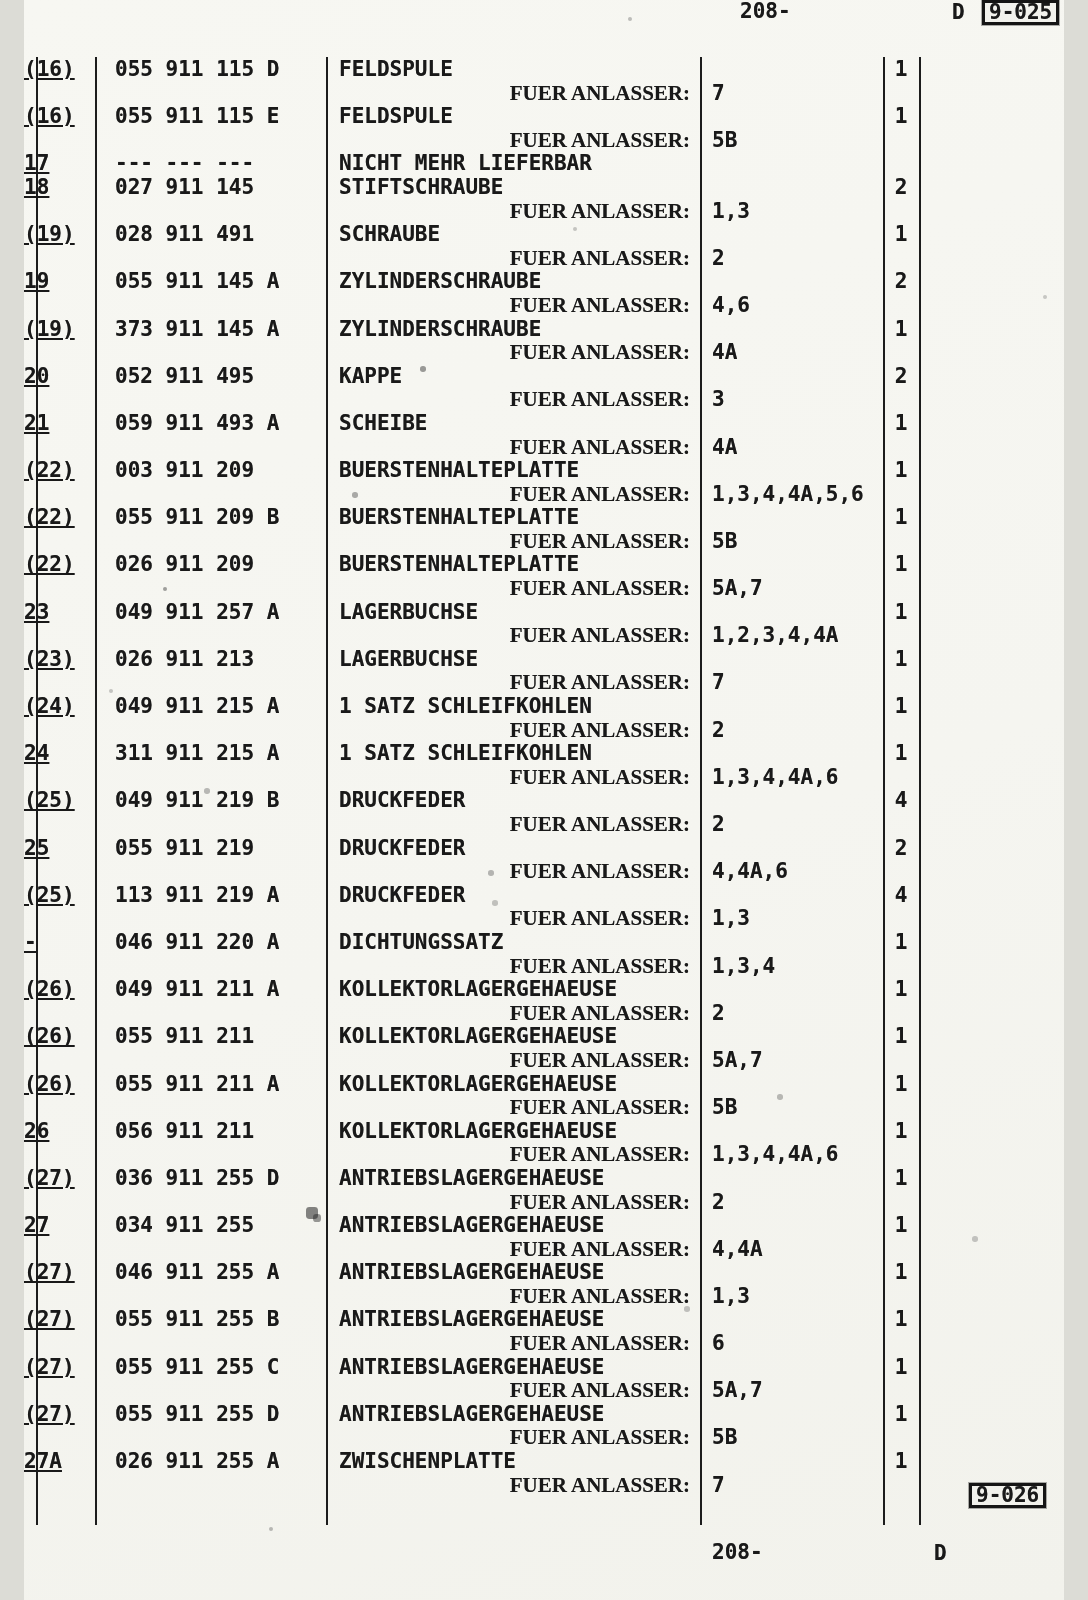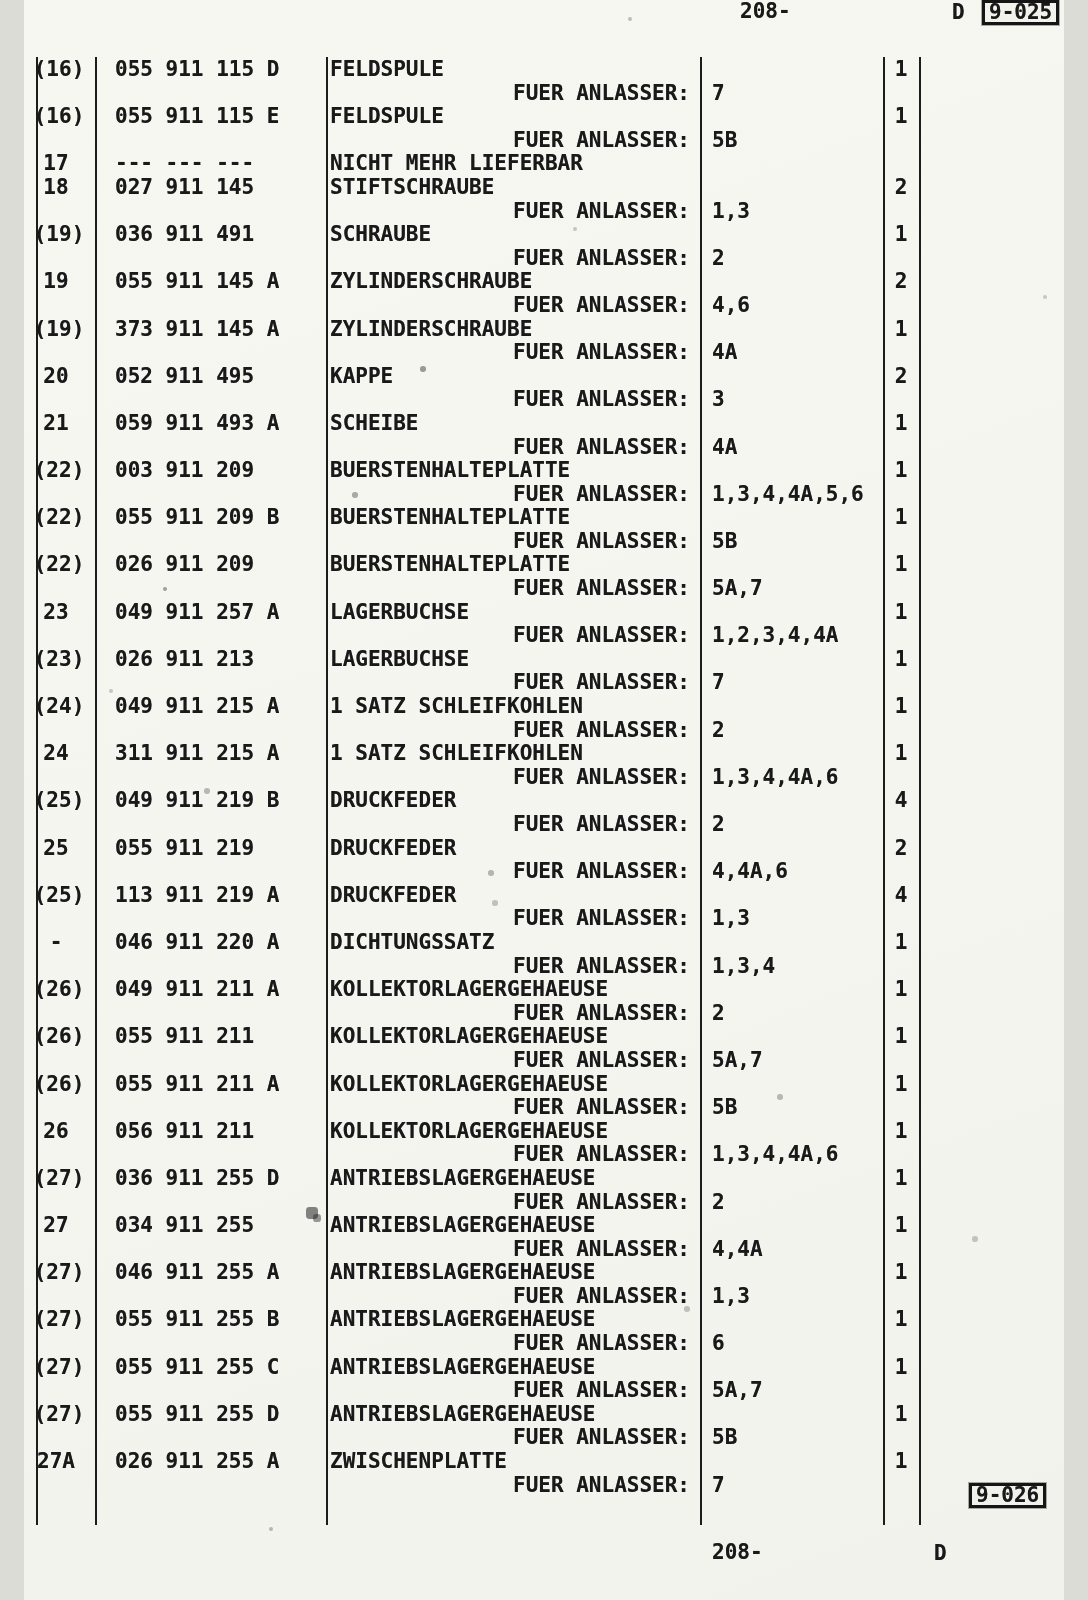--- a/index.html
+++ b/index.html
@@ -28,26 +28,26 @@
   .ftr-num{left:688px;top:1541px;}
   .ftr-letter{left:910px;top:1542px;}
   .refbox.bottom{left:945px;top:1483px;}
   
   .vline{position:absolute;top:57px;height:1468px;width:2px;background:#1c1c1c;}
   
   #rows{position:absolute;left:0;top:58px;width:1088px;}
   .row{position:relative;}
   .line{position:relative;height:23.6px;}
   .line .t{top:0;}
-  .item{left:0;width:70px;text-align:center;box-sizing:border-box;}
+  .item{left:0;width:70px;text-align:left;box-sizing:border-box;text-decoration:underline;}
   .item.pad{padding-right:6px;}
   .part{left:91px;}
-  .desc{left:306px;}
+  .desc{left:315px;}
   .qty{left:857px;width:40px;text-align:center;}
-  .fuer{left:0;width:666px;text-align:right;}
+  .fuer{left:0;width:666px;text-align:right;font-family:Liberation Serif, serif;}
   .codes{left:688px;}
   
   .specks{
     position:absolute;left:0;top:0;width:2px;height:2px;border-radius:50%;
     box-shadow:
       398px 368px 0 2px rgba(40,40,40,.45),
       287px 1212px 0 5px rgba(35,35,35,.55),
       292px 1217px 0 3px rgba(35,35,35,.45),
       140px 588px 0 1px rgba(50,50,50,.45),
       466px 872px 0 2px rgba(60,60,60,.35),
@@ -121,21 +121,21 @@
           <span class="t qty">2</span>
         </div>
         <div class="line">
           <span class="t fuer">FUER ANLASSER:</span>
           <span class="t codes">1,3</span>
         </div>
       </div>
       <div class="row">
         <div class="line">
           <span class="t item">(19)</span>
-          <span class="t part">036 911 491</span>
+          <span class="t part">028 911 491</span>
           <span class="t desc">SCHRAUBE</span>
           <span class="t qty">1</span>
         </div>
         <div class="line">
           <span class="t fuer">FUER ANLASSER:</span>
           <span class="t codes">2</span>
         </div>
       </div>
       <div class="row">
         <div class="line">

